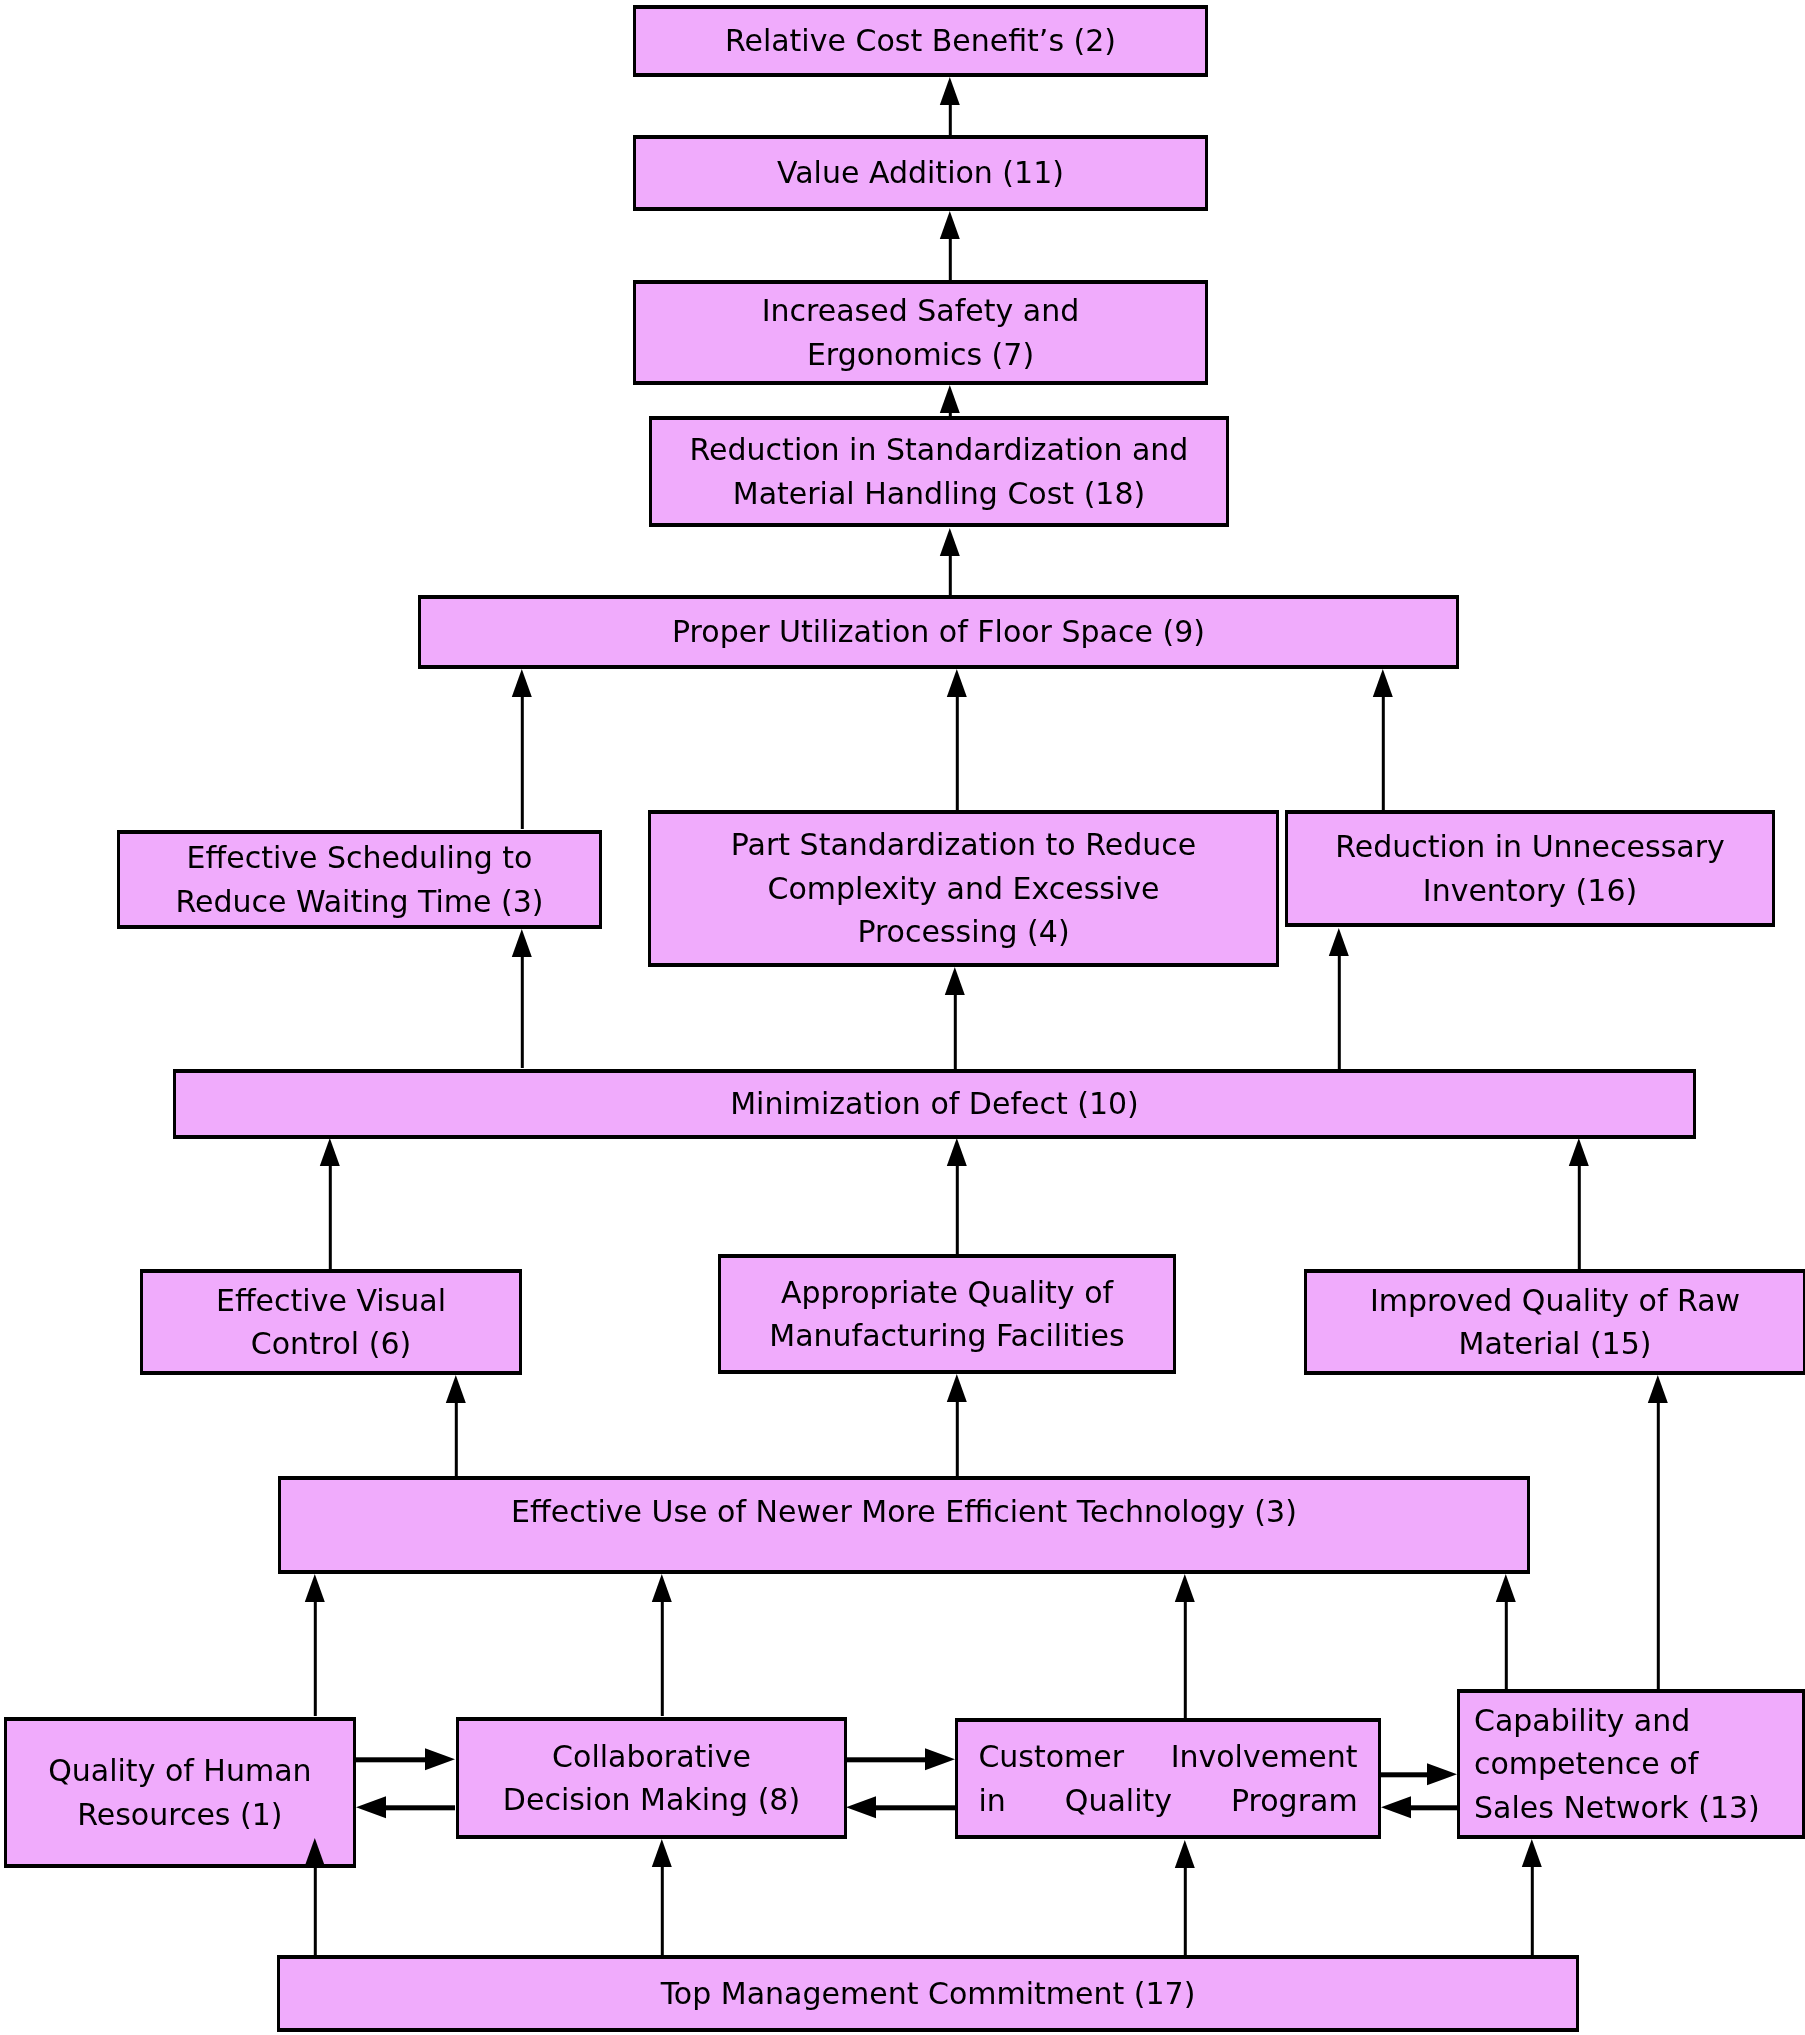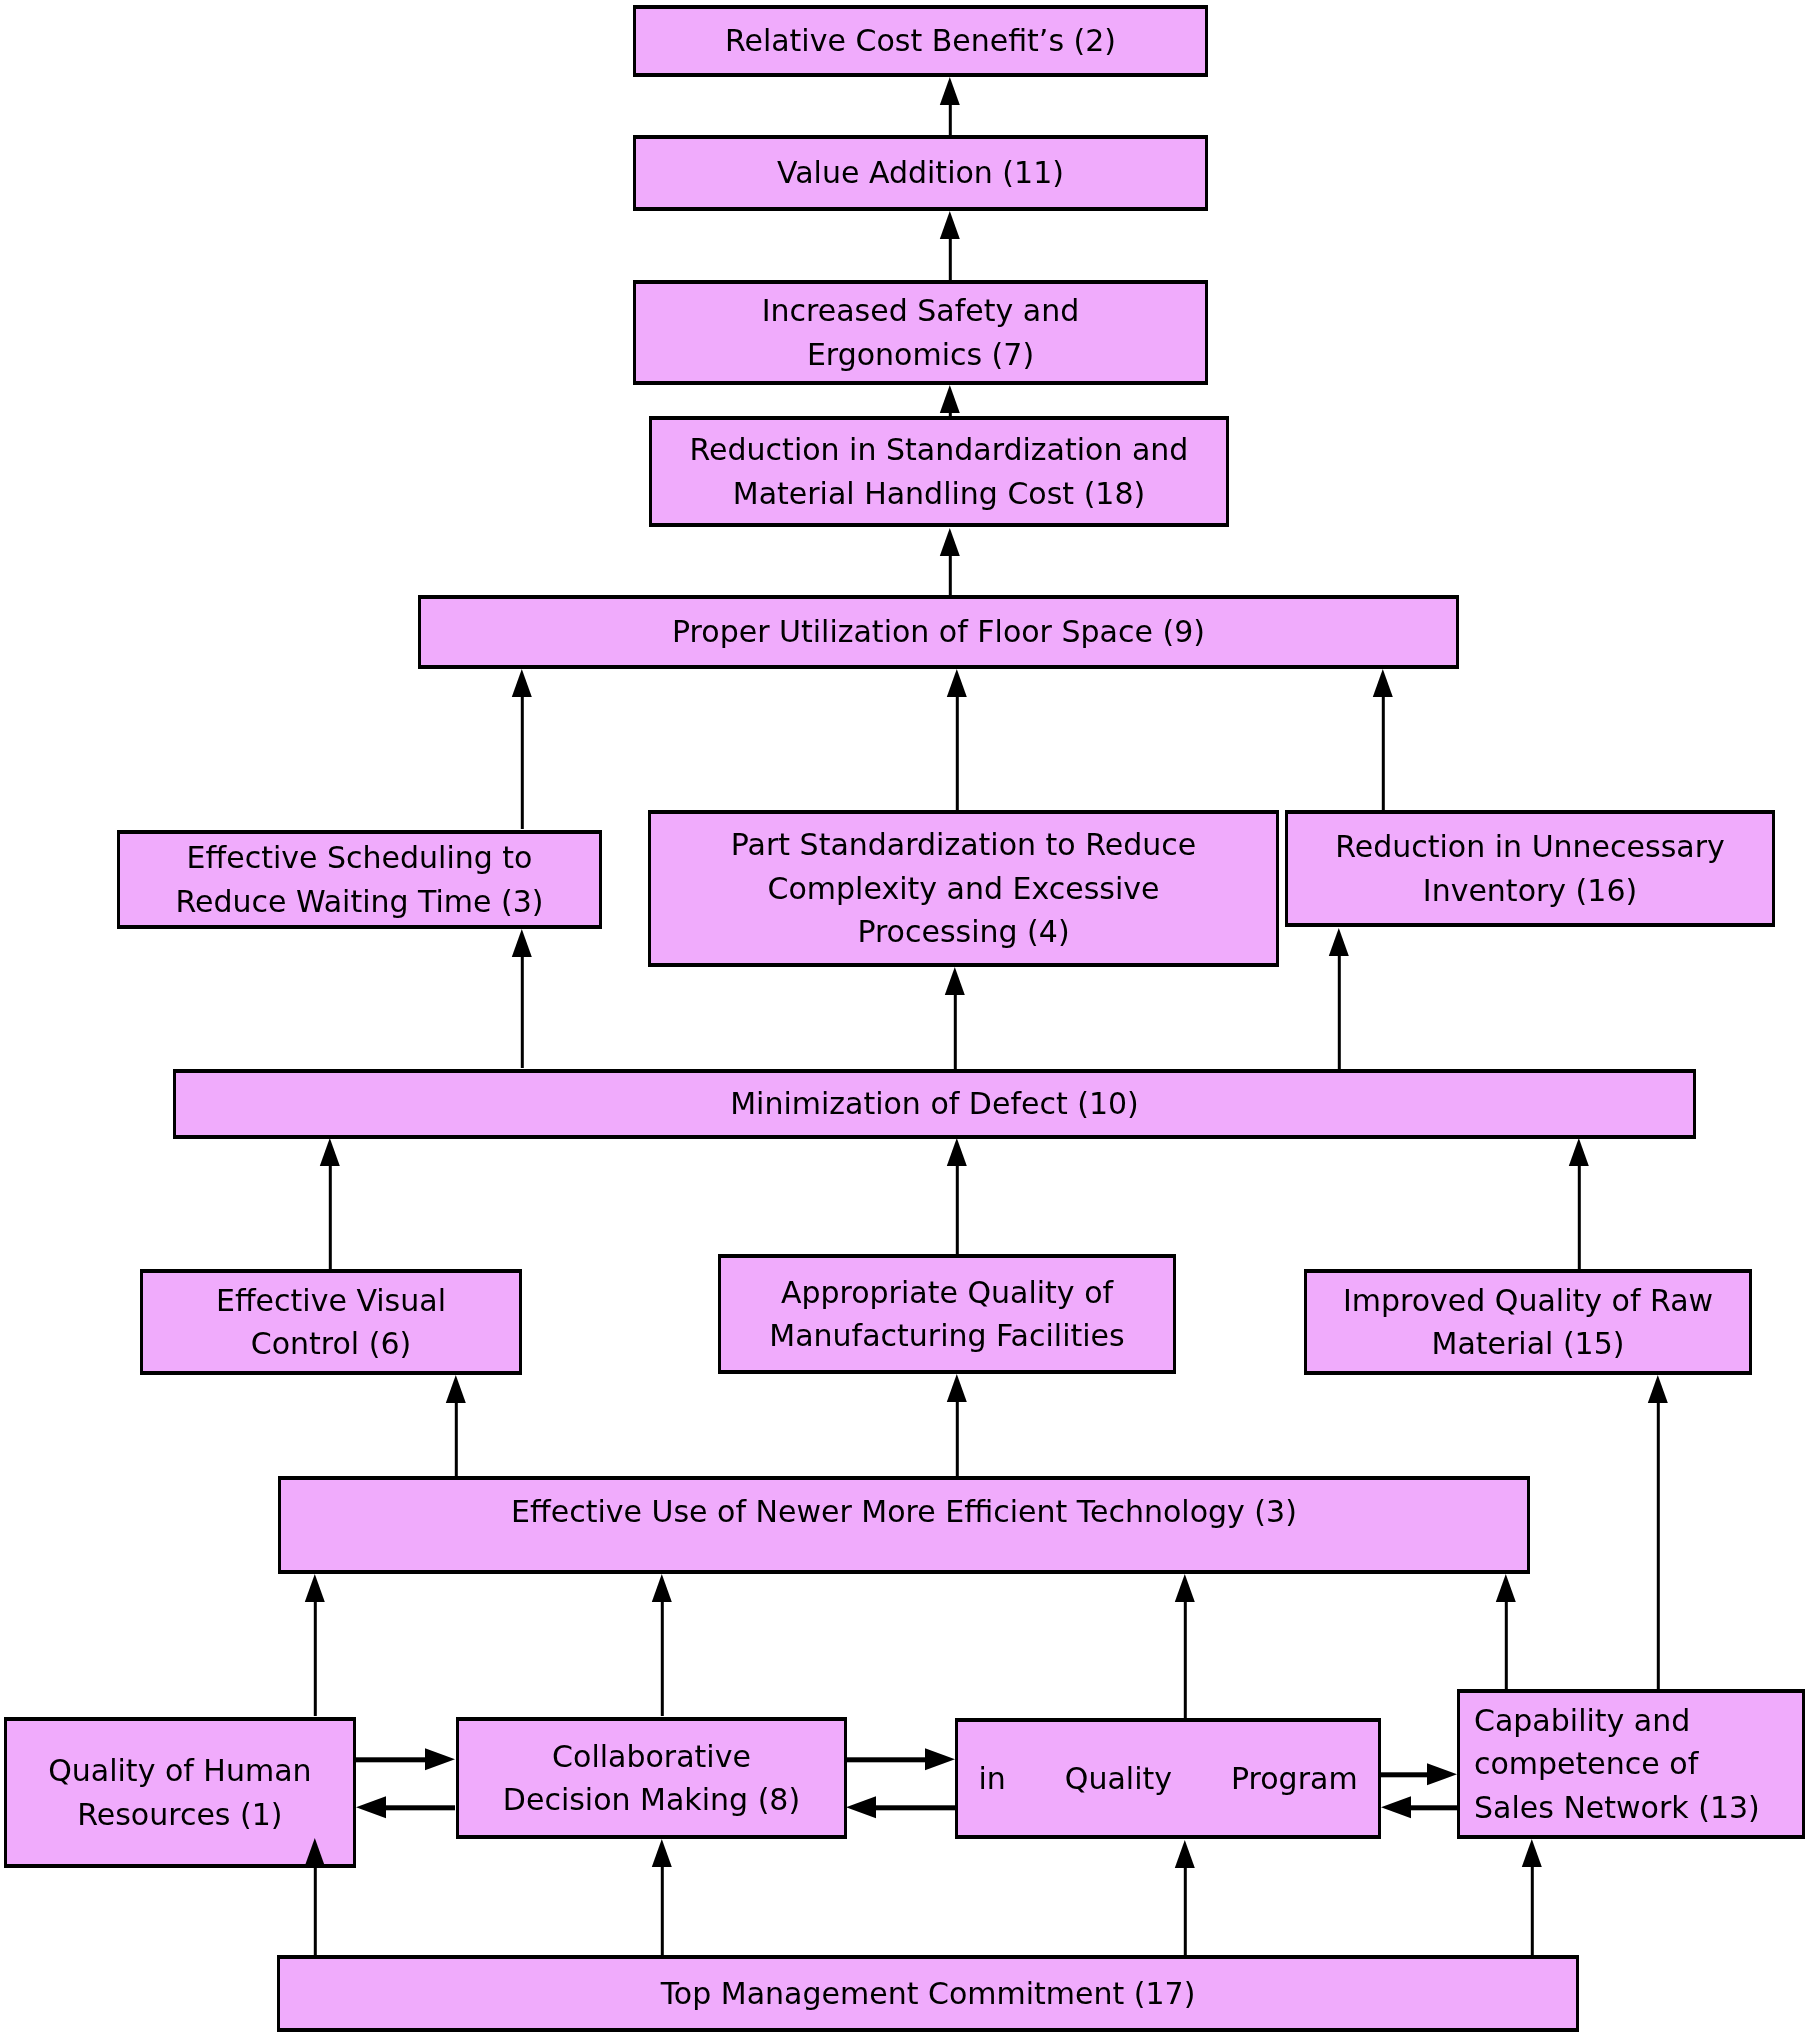--- a/index.html
+++ b/index.html
@@ -113,40 +113,41 @@
   <div class="node" style="left:140px;top:1269px;width:382px;height:106px">
     <div class="nl">Effective Visual</div>
     <div class="nl">Control (6)</div>
   </div>
 
   <div class="node" style="left:718px;top:1254px;width:458px;height:120px">
     <div class="nl">Appropriate Quality of</div>
     <div class="nl">Manufacturing Facilities</div>
   </div>
 
-  <div class="node" style="left:1304px;top:1269px;width:448px;height:106px">
+  <div class="node" style="left:1304px;top:1269px;width:502px;height:106px">
     <div class="nl">Improved Quality of Raw</div>
     <div class="nl">Material (15)</div>
   </div>
 
   <div class="node text-high" style="left:278px;top:1476px;width:1252px;height:98px">
     <div class="nl">Effective Use of Newer More Efficient Technology (3)</div>
   </div>
 
   <div class="node" style="left:3.9px;top:1717px;width:352px;height:151px">
     <div class="nl">Quality of Human</div>
     <div class="nl">Resources (1)</div>
   </div>
 
   <div class="node" style="left:456px;top:1717px;width:391px;height:122px">
     <div class="nl">Collaborative</div>
     <div class="nl">Decision Making (8)</div>
   </div>
 
   <div class="node justify" style="left:955px;top:1718px;width:426px;height:121px">
+    <div class="nl">Customer Involvement</div>
     <div class="nl">in Quality Program</div>
   </div>
 
   <div class="node left-align" style="left:1457px;top:1689px;width:348px;height:150px">
     <div class="nl">Capability and</div>
     <div class="nl">competence of</div>
     <div class="nl">Sales Network (13)</div>
   </div>
 
   <div class="node" style="left:277px;top:1955px;width:1302px;height:77px">

